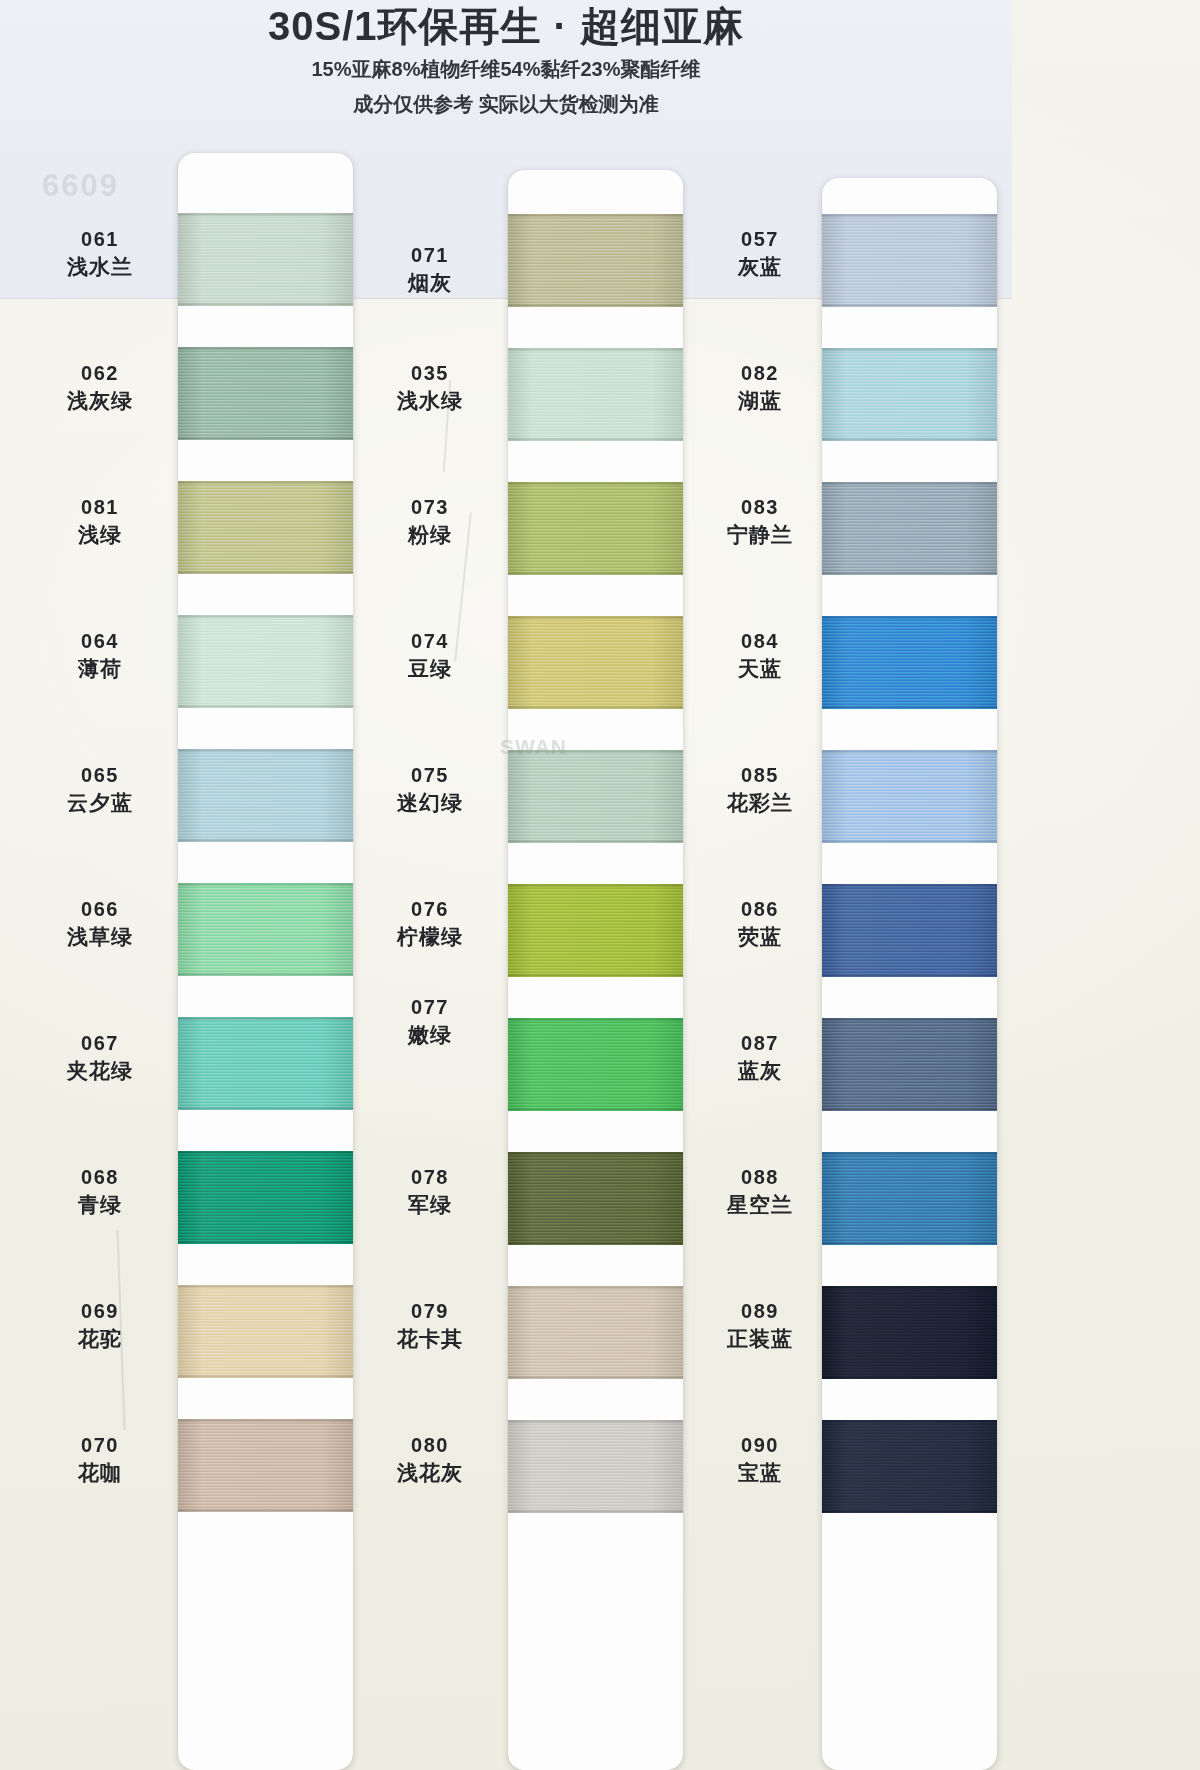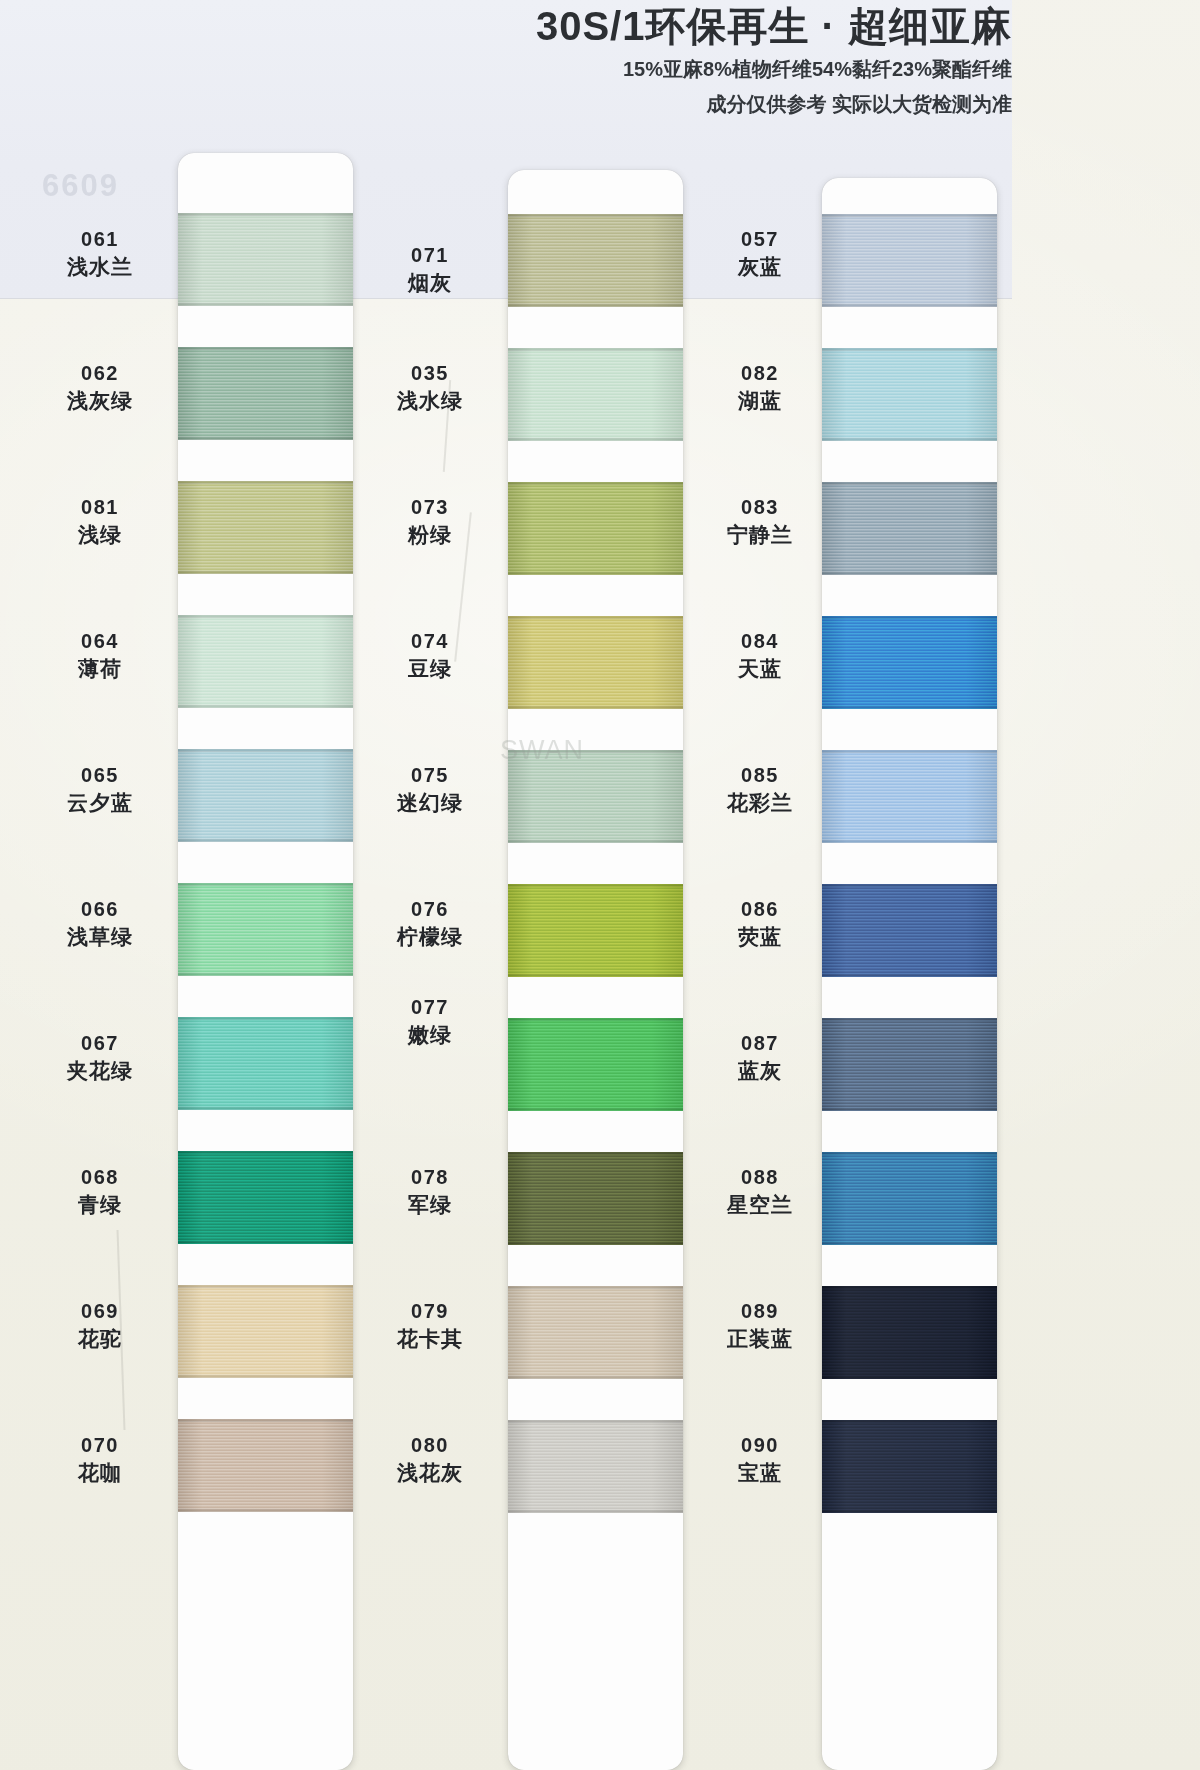--- a/index.html
+++ b/index.html
@@ -48,21 +48,21 @@
   }
   #ghost-code { left: 42px; top: 168px; font-size: 31px; }
   #ghost-blob { left: 620px; top: 46px; font-size: 25px; letter-spacing: 6px; }
 
   
   #header {
     position: absolute;
     left: 0; top: 0;
     width: 1012px;
     padding-top: 3px;
-    text-align: right;
+    text-align: center;
     z-index: 6;
   }
   #title {
     font-size: 40px;
     font-weight: 700;
     color: #2c2f33;
     letter-spacing: 1px;
     line-height: 1.15;
     white-space: nowrap;
   }
@@ -173,22 +173,22 @@
     position: absolute;
     background: rgba(150,150,140,0.22);
     z-index: 3;
     pointer-events: none;
   }
 
   #watermark {
     position: absolute;
     left: 500px;
     top: 735px;
-    font-size: 27px;
-    font-weight: 400;
+    font-size: 21px;
+    font-weight: 700;
     color: rgba(150,155,150,0.30);
     letter-spacing: 1px;
     z-index: 7;
     pointer-events: none;
   }
 </style>
 </head>
 <body>
 
 <div id="card">

